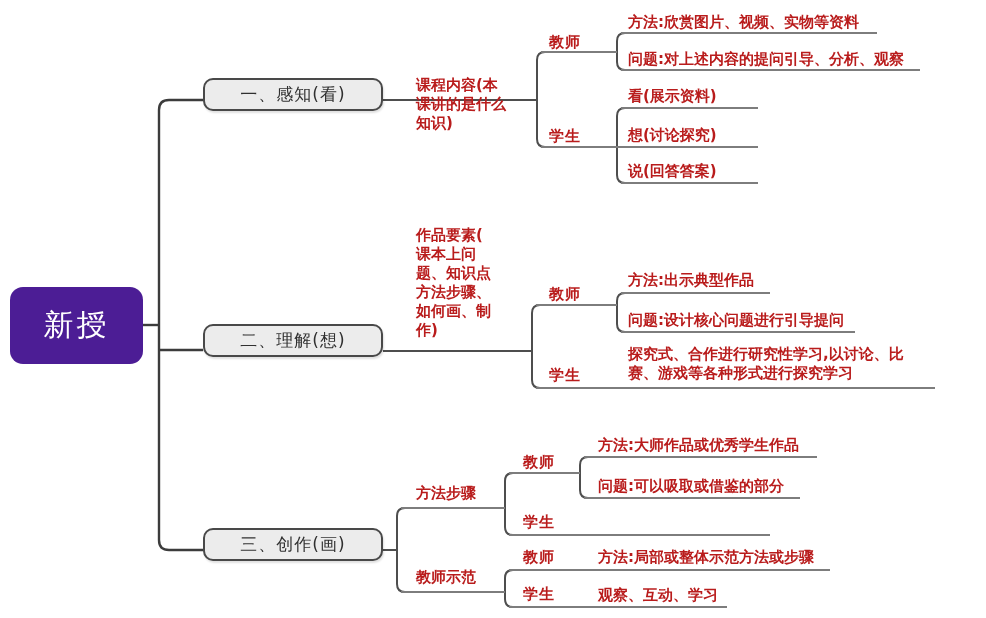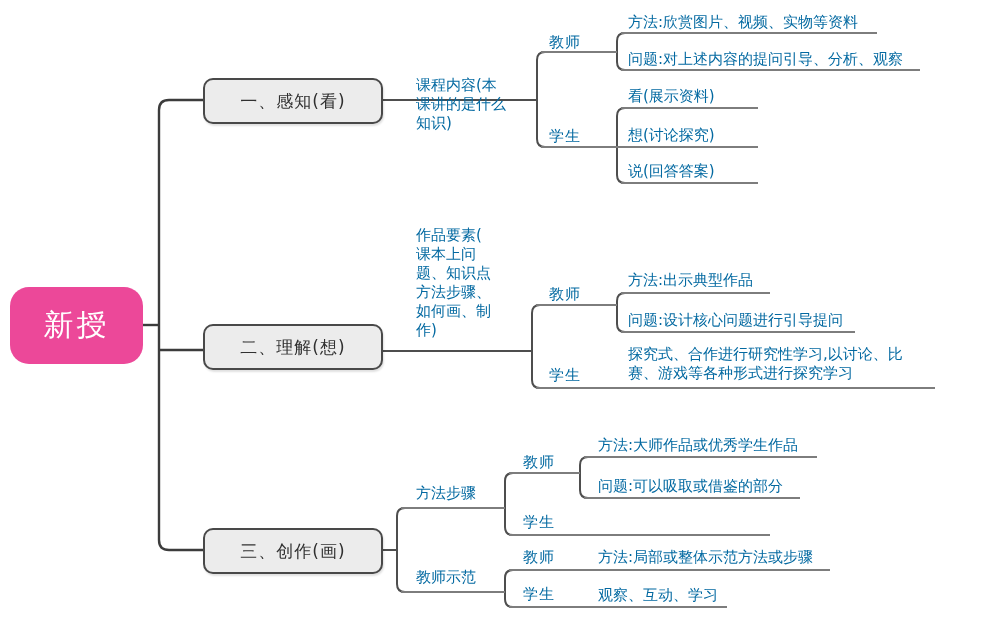--- a/index.html
+++ b/index.html
@@ -3,32 +3,32 @@
 <meta charset="utf-8">
 <style>
   html,body{margin:0;padding:0;background:#fff;}
   .canvas{
     position:relative;width:986px;height:618px;background:#ffffff;overflow:hidden;
     font-family:"DejaVu Sans","Liberation Sans",sans-serif;color:#2f2f2f;
   }
   svg.wires{position:absolute;left:0;top:0;pointer-events:none;}
   .root-node{
     position:absolute;left:10px;top:287px;width:133px;height:77px;
-    background:#ec4899;border-radius:19px;display:flex;align-items:center;justify-content:center;
+    background:#4c1d95;border-radius:13px;display:flex;align-items:center;justify-content:center;
     color:#ffffff;font-size:30px;letter-spacing:3px;
   }
   .topic-box{
-    position:absolute;left:203px;width:180px;height:46px;
+    position:absolute;left:203px;width:180px;height:33px;
     background:#ececec;border:2px solid #494949;border-radius:10px;box-sizing:border-box;
     display:flex;align-items:center;justify-content:center;
     font-size:17px;letter-spacing:1px;color:#303030;
     box-shadow:1px 2px 2px rgba(0,0,0,0.12);
   }
   .box1{top:78px;} .box2{top:324px;justify-content:center;} .box3{top:528px;}
-  .lbl{position:absolute;font-size:15px;line-height:19px;white-space:nowrap;color:#0369a1;}
+  .lbl{position:absolute;font-size:15px;line-height:19px;white-space:nowrap;color:#b91c1c;font-weight:bold;}
   .note{white-space:pre-line;}
   .role{letter-spacing:1px;}
 </style>
 </head>
 <body>
 
 <div class="canvas">
 
   <svg class="wires" width="986" height="618" viewBox="0 0 986 618" fill="none">
 

